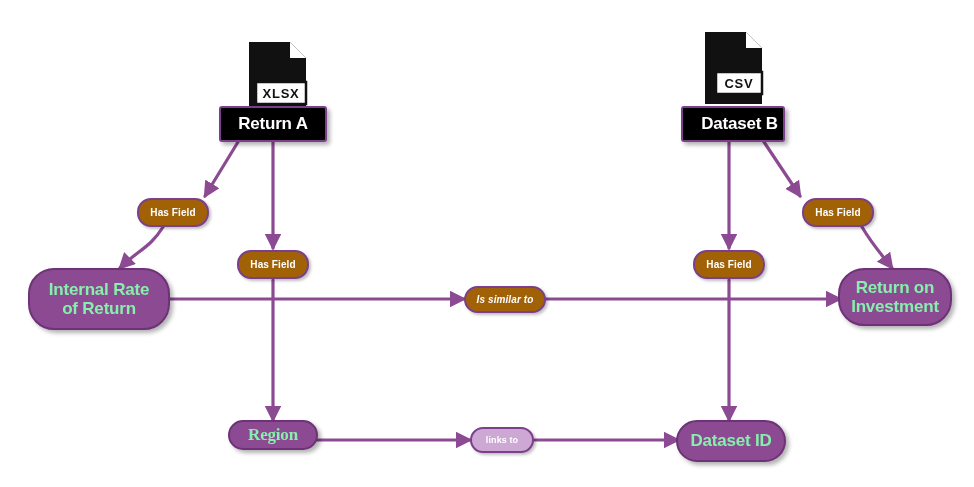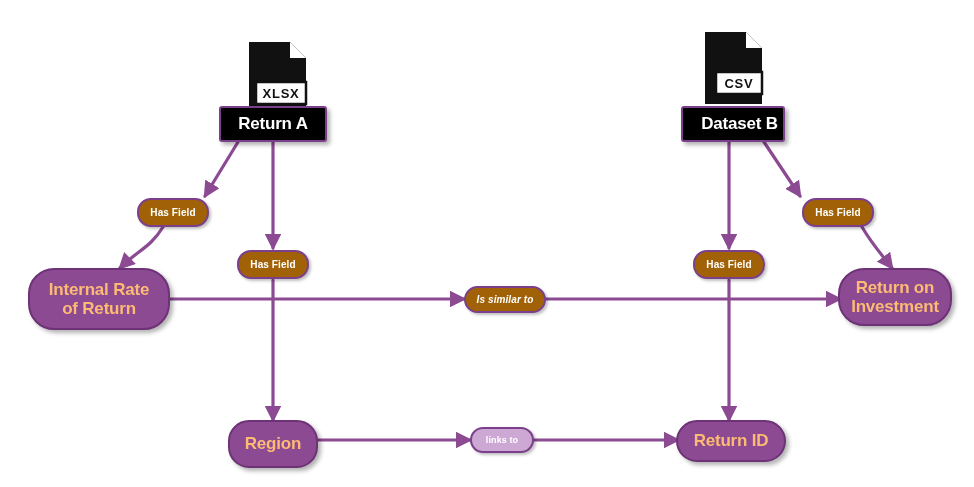--- a/index.html
+++ b/index.html
@@ -49,21 +49,21 @@
     white-space: nowrap;
     box-sizing: border-box;
   }
 
   
   .entity-node {
     position: absolute;
     background: #8B4A92;
     border: 2.5px solid #6E3277;
     border-radius: 26px;
-    color: #fdba74;
+    color: #86efac;
     font-weight: bold;
     font-size: 17px;
     letter-spacing: -0.2px;
     line-height: 1.12;
     text-align: center;
     display: flex;
     align-items: center;
     justify-content: center;
     box-shadow: 3px 3px 4px rgba(0,0,0,0.30);
     box-sizing: border-box;
@@ -169,26 +169,26 @@
     </div>
   </div>
 
   <div class="entity-node" style="left:838px; top:268px; width:114px; height:58px;">
     <div>
       <div>Return on</div>
       <div>Investment</div>
     </div>
   </div>
 
-  <div class="entity-node" style="left:228px; top:420px; width:90px; height:48px; border-radius:21px;">
+  <div class="entity-node" style="left:228px; top:420px; width:90px; height:30px; border-radius:21px;font-family:Liberation Serif, serif;">
     <span>Region</span>
   </div>
 
   <div class="entity-node" style="left:676px; top:420px; width:110px; height:42px; border-radius:21px;">
-    <span>Return ID</span>
+    <span>Dataset ID</span>
   </div>
 
   <div class="edge-pill" style="left:137px; top:198px; width:72px; height:29px;">
     <span>Has Field</span>
   </div>
 
   <div class="edge-pill" style="left:237px; top:250px; width:72px; height:29px;">
     <span>Has Field</span>
   </div>
 

